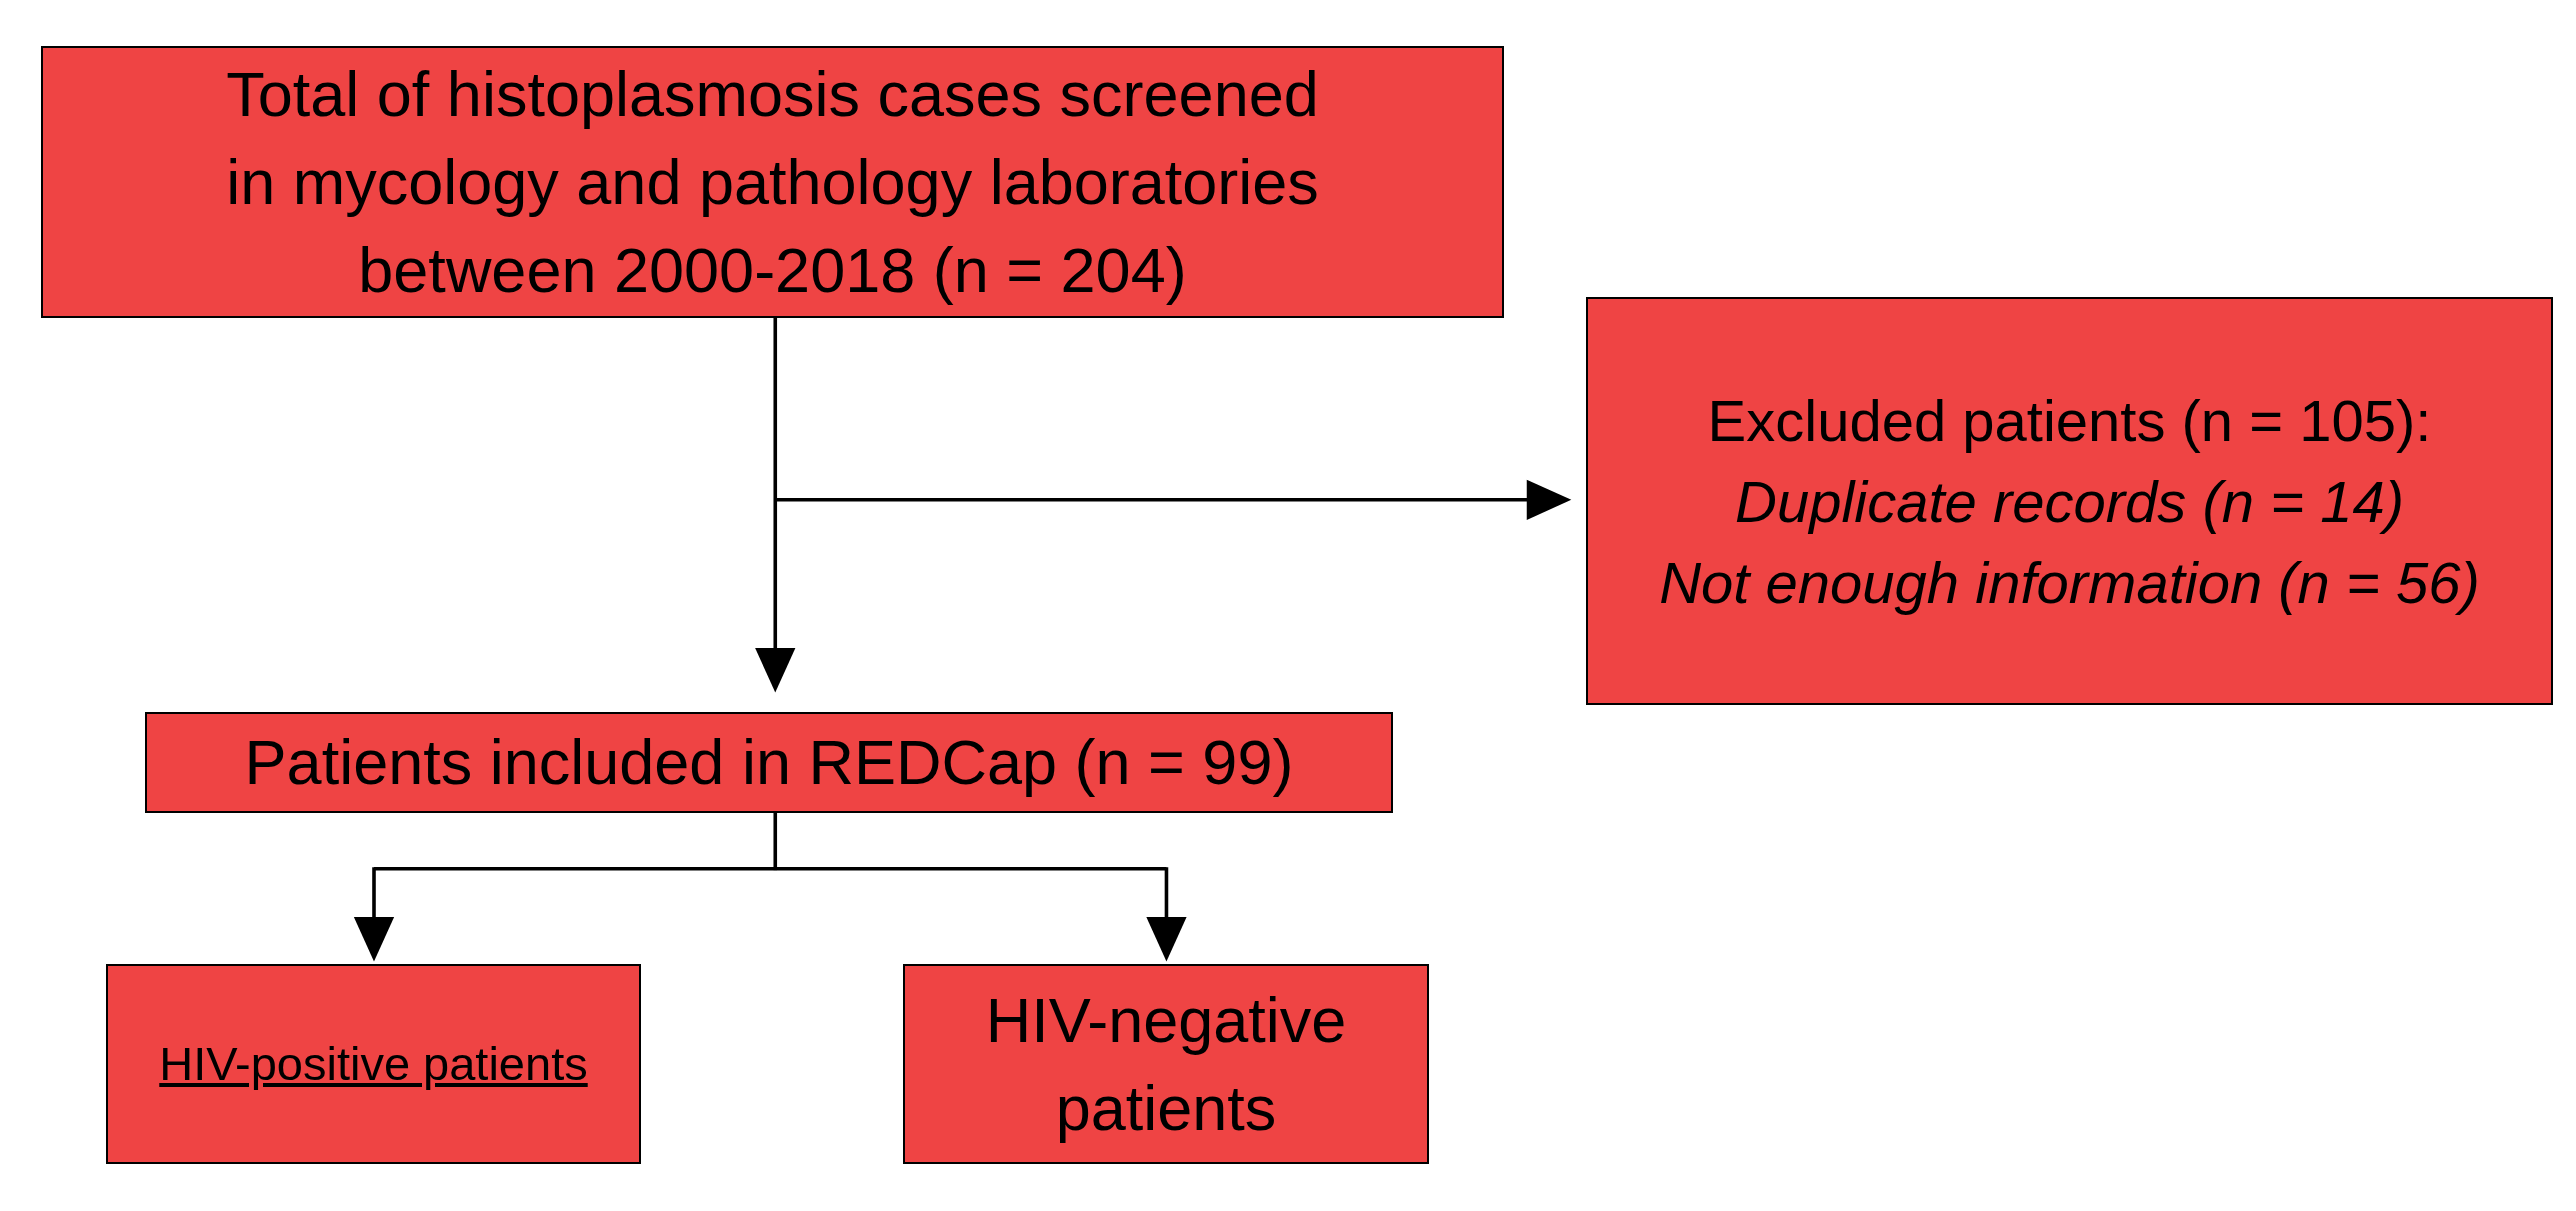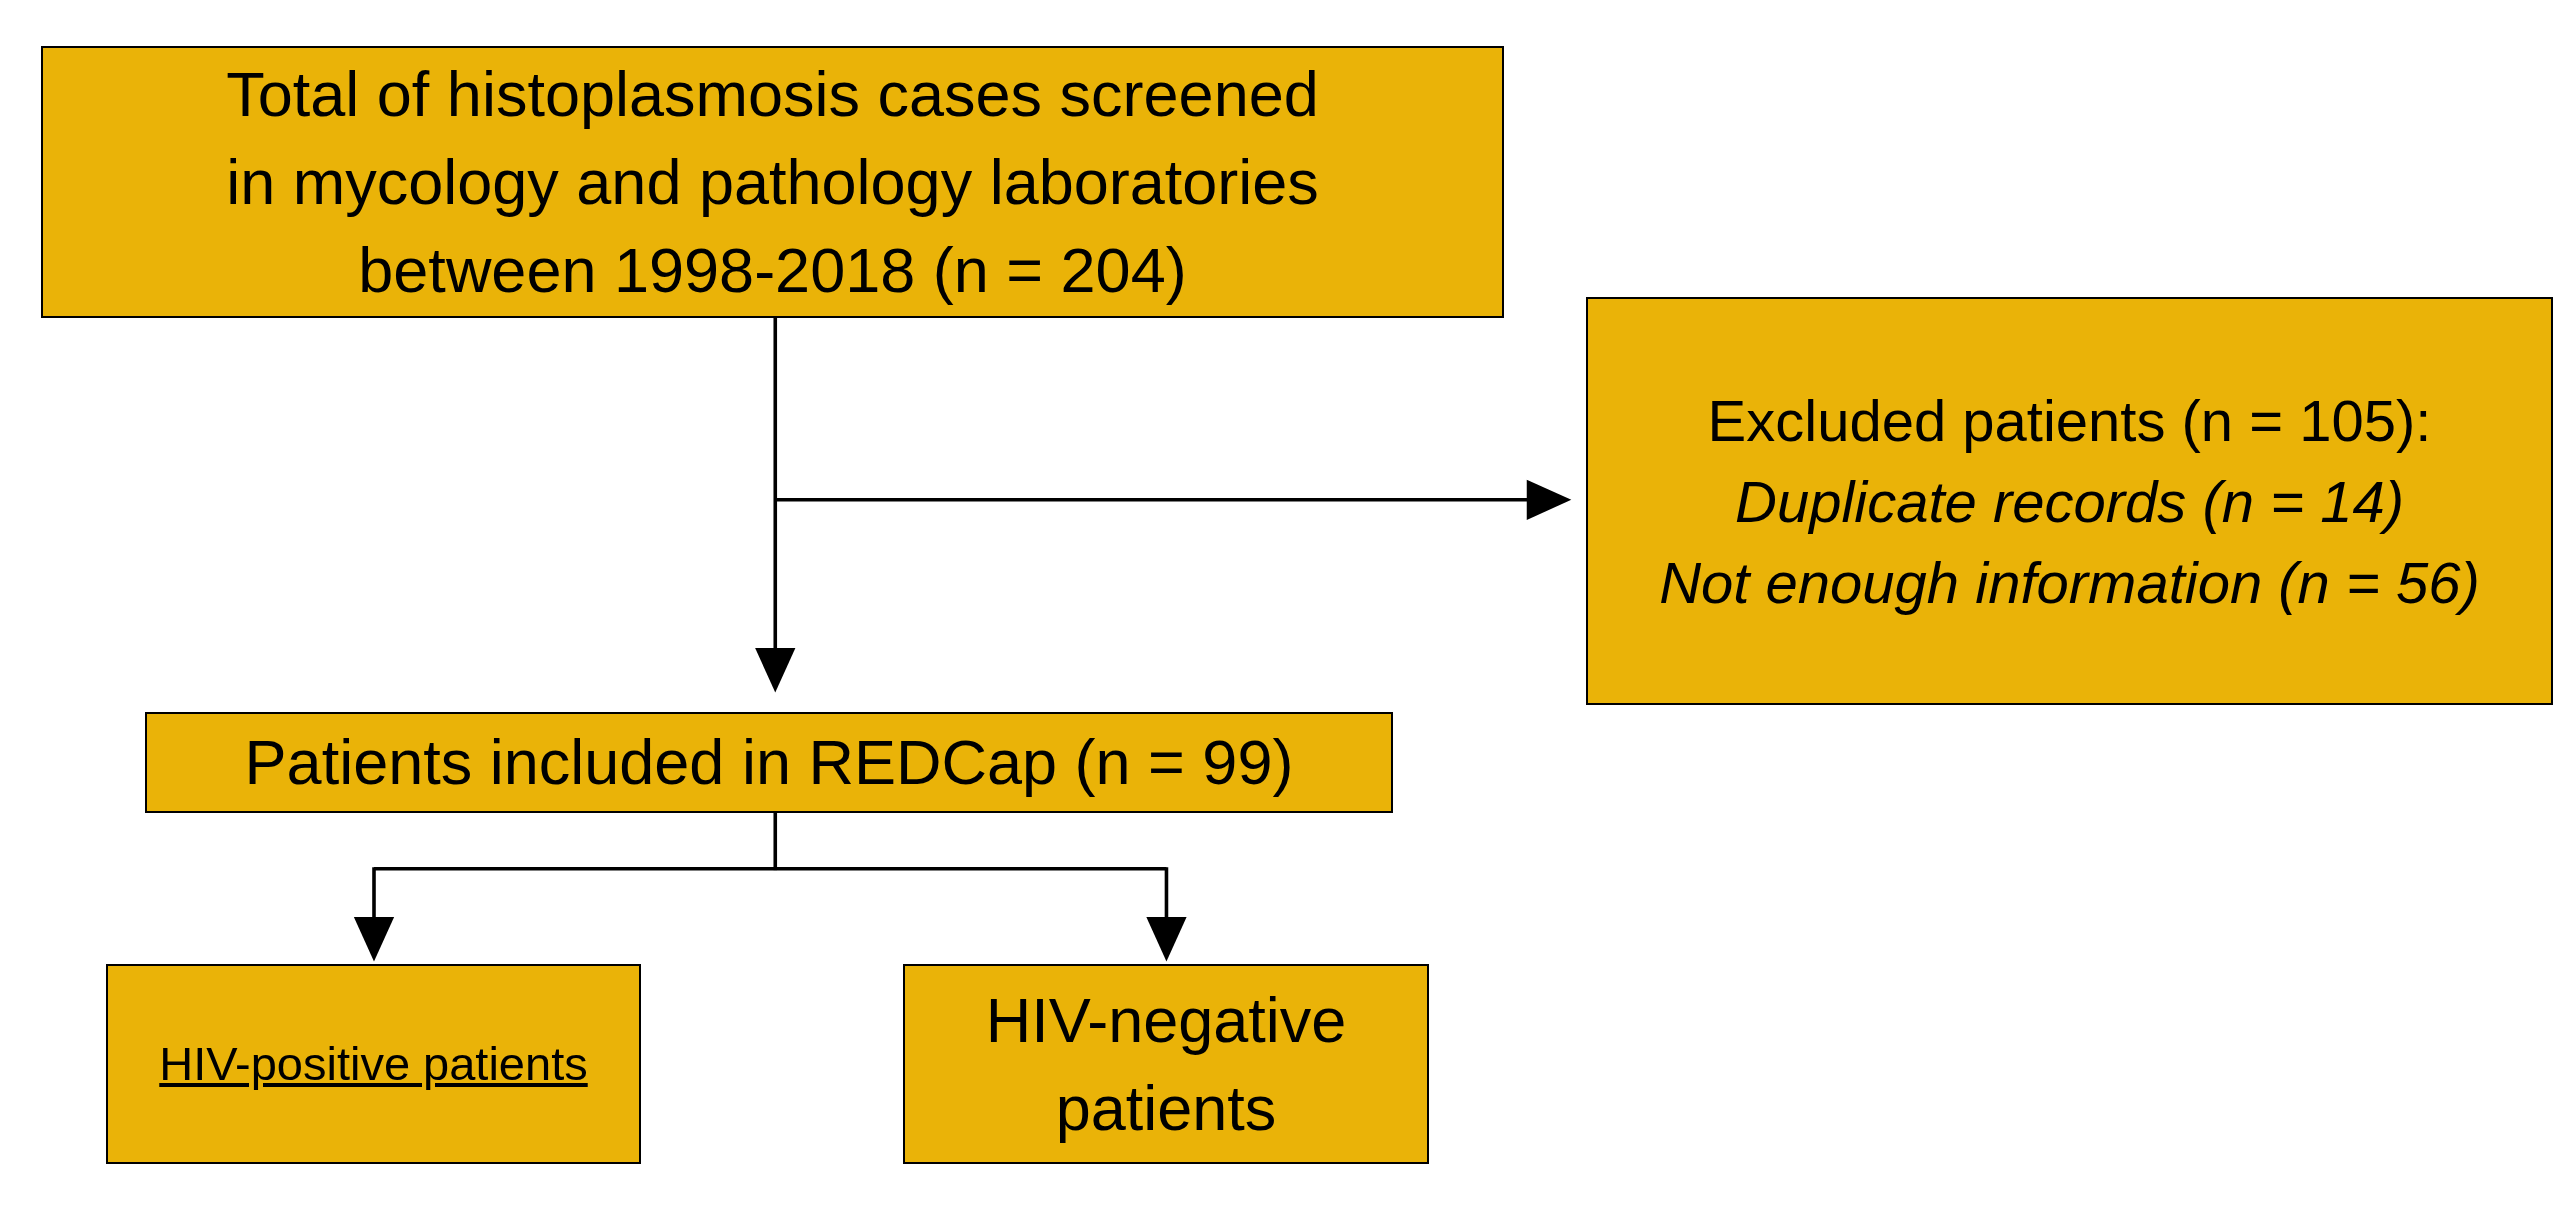--- a/index.html
+++ b/index.html
@@ -24,21 +24,21 @@
   #connector-layer {
     position: absolute;
     left: 0; top: 0;
     width: 2576px;
     height: 1211px;
     display: block;
   }
   .box {
     position: absolute;
     box-sizing: border-box;
-    background: #eab308;
+    background: #ef4444;
     border: 2.9px solid #000000;
     display: flex;
     flex-direction: column;
     justify-content: center;
     align-items: center;
     text-align: center;
   }
   .box .line { width: 100%; }
   #box-screened {
     left: 41px; top: 46px;
@@ -93,21 +93,21 @@
     <line class="connector" x1="520" y1="1206" x2="520" y2="1284"></line>
     <polygon class="arrow-head" points="520,1337 492,1275 548,1275"></polygon>
 
     <line class="connector" x1="1622" y1="1206" x2="1622" y2="1284"></line>
     <polygon class="arrow-head" points="1622,1337 1594,1275 1650,1275"></polygon>
   </svg>
 
   <div class="box" id="box-screened">
     <div class="line">Total of histoplasmosis cases screened</div>
     <div class="line">in mycology and pathology laboratories</div>
-    <div class="line">between 1998-2018 (n = 204)</div>
+    <div class="line">between 2000-2018 (n = 204)</div>
   </div>
 
   <div class="box" id="box-excluded">
     <div class="line title">Excluded patients (n = 105):</div>
     <div class="line reason">Duplicate records (n = 14)</div>
     <div class="line reason">Not enough information (n = 56)</div>
   </div>
 
   <div class="box" id="box-included">
     <div class="line">Patients included in REDCap (n = 99)</div>

